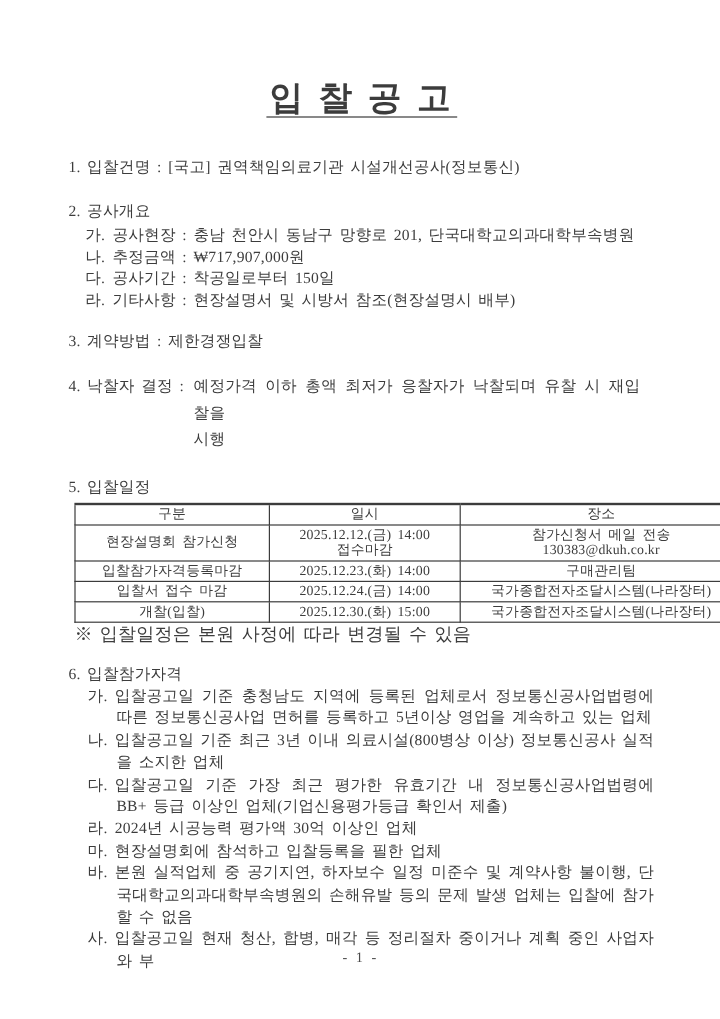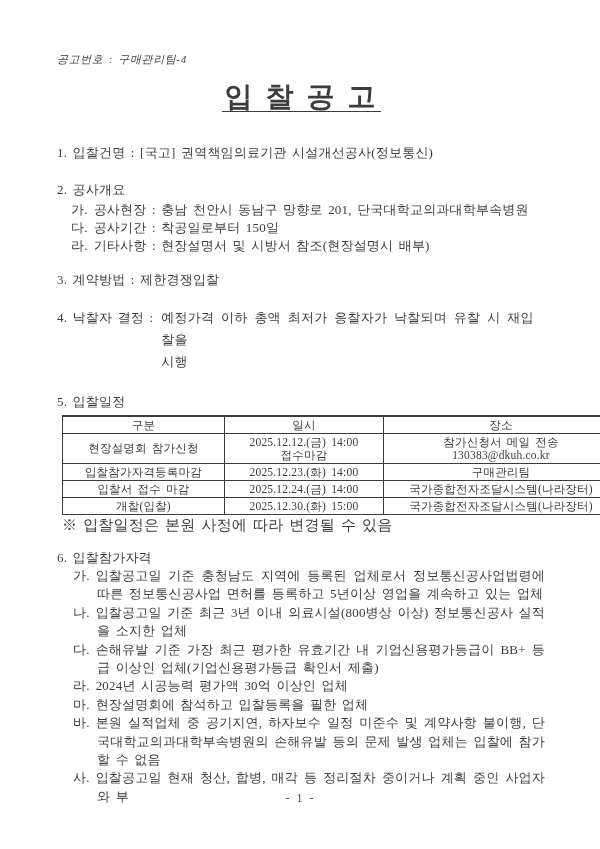--- a/index.html
+++ b/index.html
@@ -82,32 +82,32 @@
     font-size: 12px;
     color: #4a4a4a;
     letter-spacing: 1px;
   }
 </style>
 </head>
 <body>
 
 <div class="page">
 
-  <div class="notice">공고번호 : 구매관리팀-4</div>
 
   <div class="title-wrap">
     <span class="doc-title">입 찰 공 고</span>
   </div>
 
   <div class="sec-heading s1">1. 입찰건명 : [국고] 권역책임의료기관 시설개선공사(정보통신)</div>
 
   <div class="s2">
     <div class="sec-heading">2. 공사개요</div>
     <div class="items">
       <div class="item"><span class="label">가.</span><span>공사현장 : 충남 천안시 동남구 망향로 201, 단국대학교의과대학부속병원</span></div>
+      <div class="item"><span class="label">나.</span><span>추정금액 : ₩717,907,000원</span></div>
       <div class="item"><span class="label">다.</span><span>공사기간 : 착공일로부터 150일</span></div>
       <div class="item"><span class="label">라.</span><span>기타사항 : 현장설명서 및 시방서 참조(현장설명시 배부)</span></div>
     </div>
   </div>
 
   <div class="sec-heading s3">3. 계약방법 : 제한경쟁입찰</div>
 
   <div class="s4">
     <span class="s4-label">4. 낙찰자 결정 :</span>
     <span class="s4-body">
@@ -158,21 +158,21 @@
     </table>
 
     <div class="note">※ 입찰일정은 본원 사정에 따라 변경될 수 있음</div>
   </div>
 
   <div class="s6">
     <div class="sec-heading">6. 입찰참가자격</div>
     <div class="items6">
       <div class="item"><span class="label">가.</span><span>입찰공고일 기준 충청남도 지역에 등록된 업체로서 정보통신공사업법령에 따른 정보통신공사업 면허를 등록하고 5년이상 영업을 계속하고 있는 업체</span></div>
       <div class="item"><span class="label">나.</span><span>입찰공고일 기준 최근 3년 이내 의료시설(800병상 이상) 정보통신공사 실적을 소지한 업체</span></div>
-      <div class="item"><span class="label">다.</span><span>손해유발 기준 가장 최근 평가한 유효기간 내 기업신용평가등급이 BB+ 등급 이상인 업체(기업신용평가등급 확인서 제출)</span></div>
+      <div class="item"><span class="label">다.</span><span>입찰공고일 기준 가장 최근 평가한 유효기간 내 정보통신공사업법령에 BB+ 등급 이상인 업체(기업신용평가등급 확인서 제출)</span></div>
       <div class="item"><span class="label">라.</span><span>2024년 시공능력 평가액 30억 이상인 업체</span></div>
       <div class="item"><span class="label">마.</span><span>현장설명회에 참석하고 입찰등록을 필한 업체</span></div>
       <div class="item"><span class="label">바.</span><span>본원 실적업체 중 공기지연, 하자보수 일정 미준수 및 계약사항 불이행, 단국대학교의과대학부속병원의 손해유발 등의 문제 발생 업체는 입찰에 참가할 수 없음</span></div>
       <div class="item"><span class="label">사.</span><span>입찰공고일 현재 청산, 합병, 매각 등 정리절차 중이거나 계획 중인 사업자와 부</span></div>
     </div>
   </div>
 
   <div class="footer">- 1 -</div>
 
 </div>

